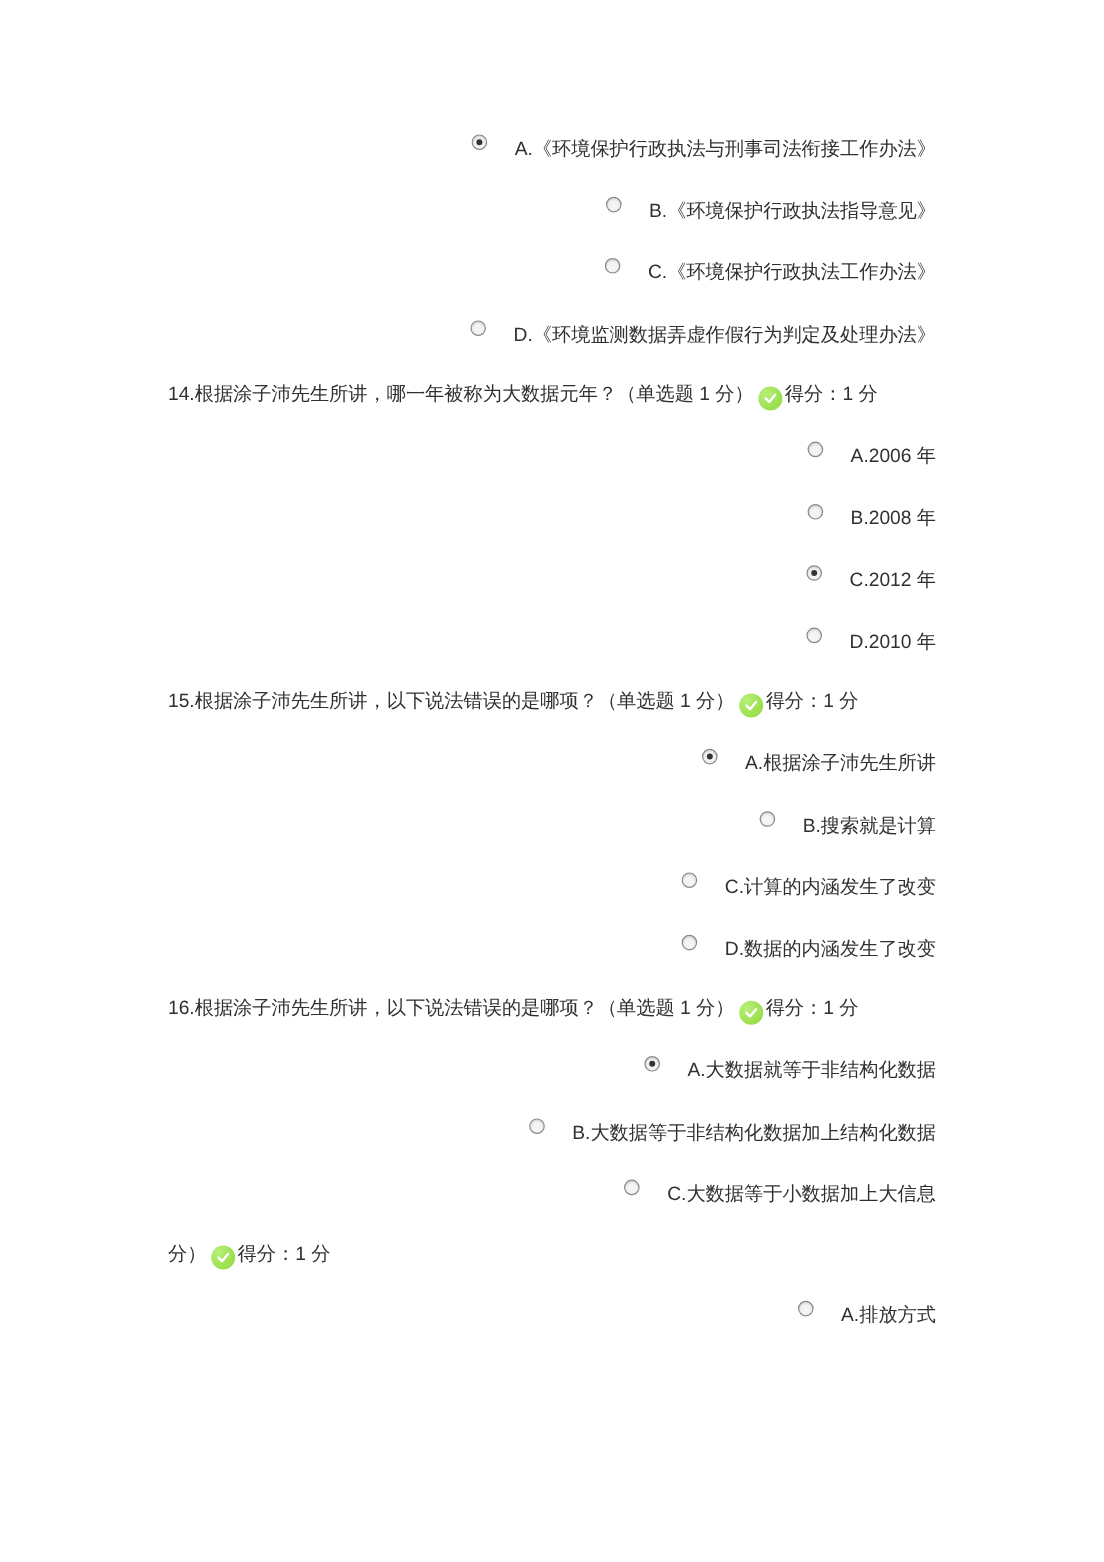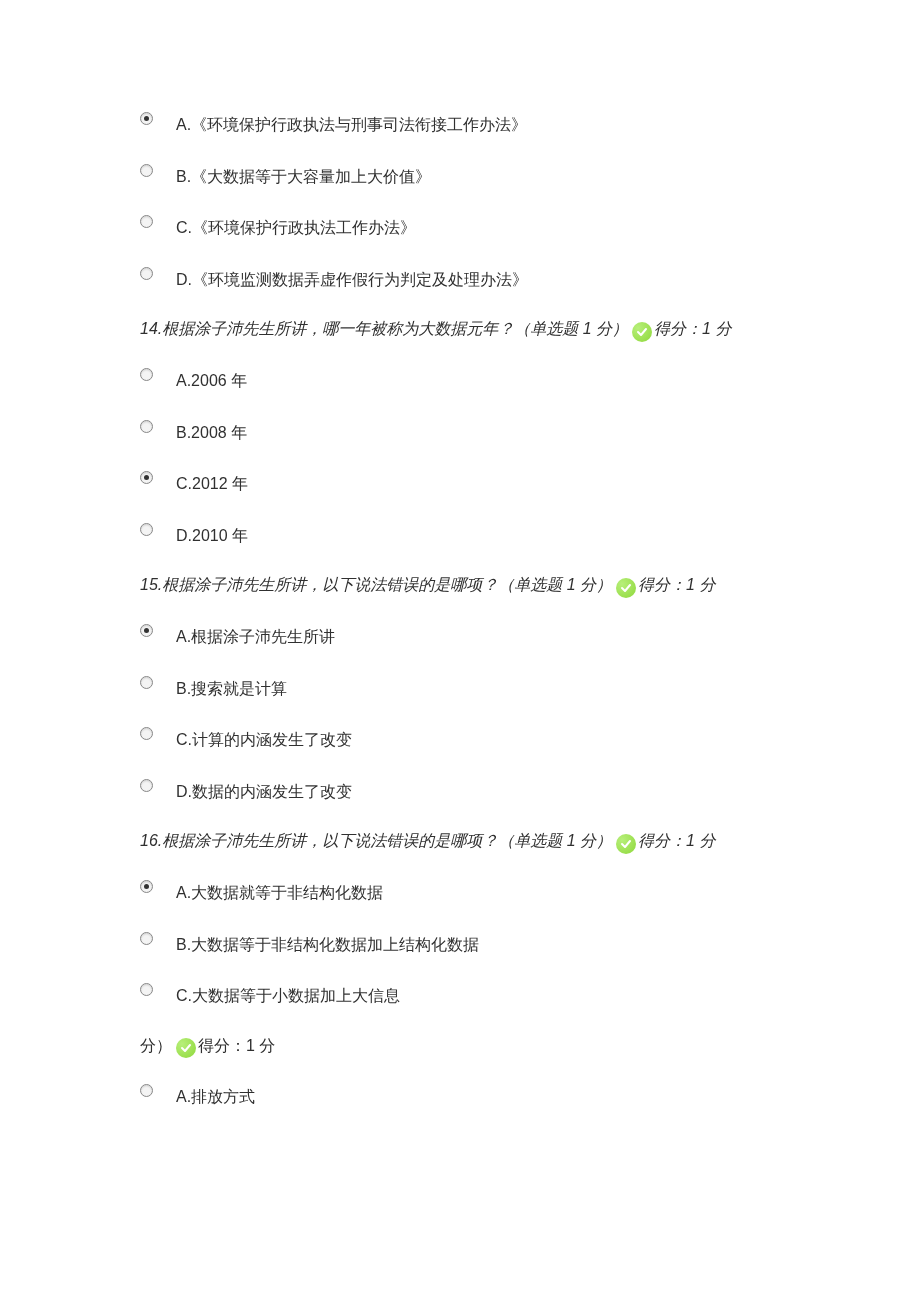--- a/index.html
+++ b/index.html
@@ -10,20 +10,21 @@
     font-family: "Microsoft YaHei", "PingFang SC", sans-serif;
     font-size: 16px;
     color: #303030;
     line-height: 1.6;
     width: 920px;
   }
   .option-row {
     display: flex;
     align-items: flex-start;
     margin-bottom: 24px;
+    justify-content: flex-end;
   }
   .radio-wrap {
     width: 36px;
     flex-shrink: 0;
     display: flex;
     align-items: center;
     justify-content: flex-start;
     padding-top: 2px;
   }
   .radio {
@@ -46,21 +47,20 @@
   }
   .opt-text {
     padding-top: 2px;
   }
   .question-line {
     display: flex;
     flex-wrap: wrap;
     align-items: center;
     margin-bottom: 24px;
     margin-top: 6px;
-    font-style: italic;
   }
   .question-text {
   }
   .check-icon {
     display: inline-flex;
     align-items: center;
     justify-content: center;
     width: 20px;
     height: 20px;
     border-radius: 50%;
@@ -88,21 +88,21 @@
   <div class="option-row">
     <span class="radio-wrap">
       <span class="radio selected"></span>
     </span>
     <span class="opt-text">A.《环境保护行政执法与刑事司法衔接工作办法》</span>
   </div>
   <div class="option-row">
     <span class="radio-wrap">
       <span class="radio"></span>
     </span>
-    <span class="opt-text">B.《大数据等于大容量加上大价值》</span>
+    <span class="opt-text">B.《环境保护行政执法指导意见》</span>
   </div>
   <div class="option-row">
     <span class="radio-wrap">
       <span class="radio"></span>
     </span>
     <span class="opt-text">C.《环境保护行政执法工作办法》</span>
   </div>
   <div class="option-row">
     <span class="radio-wrap">
       <span class="radio"></span>

